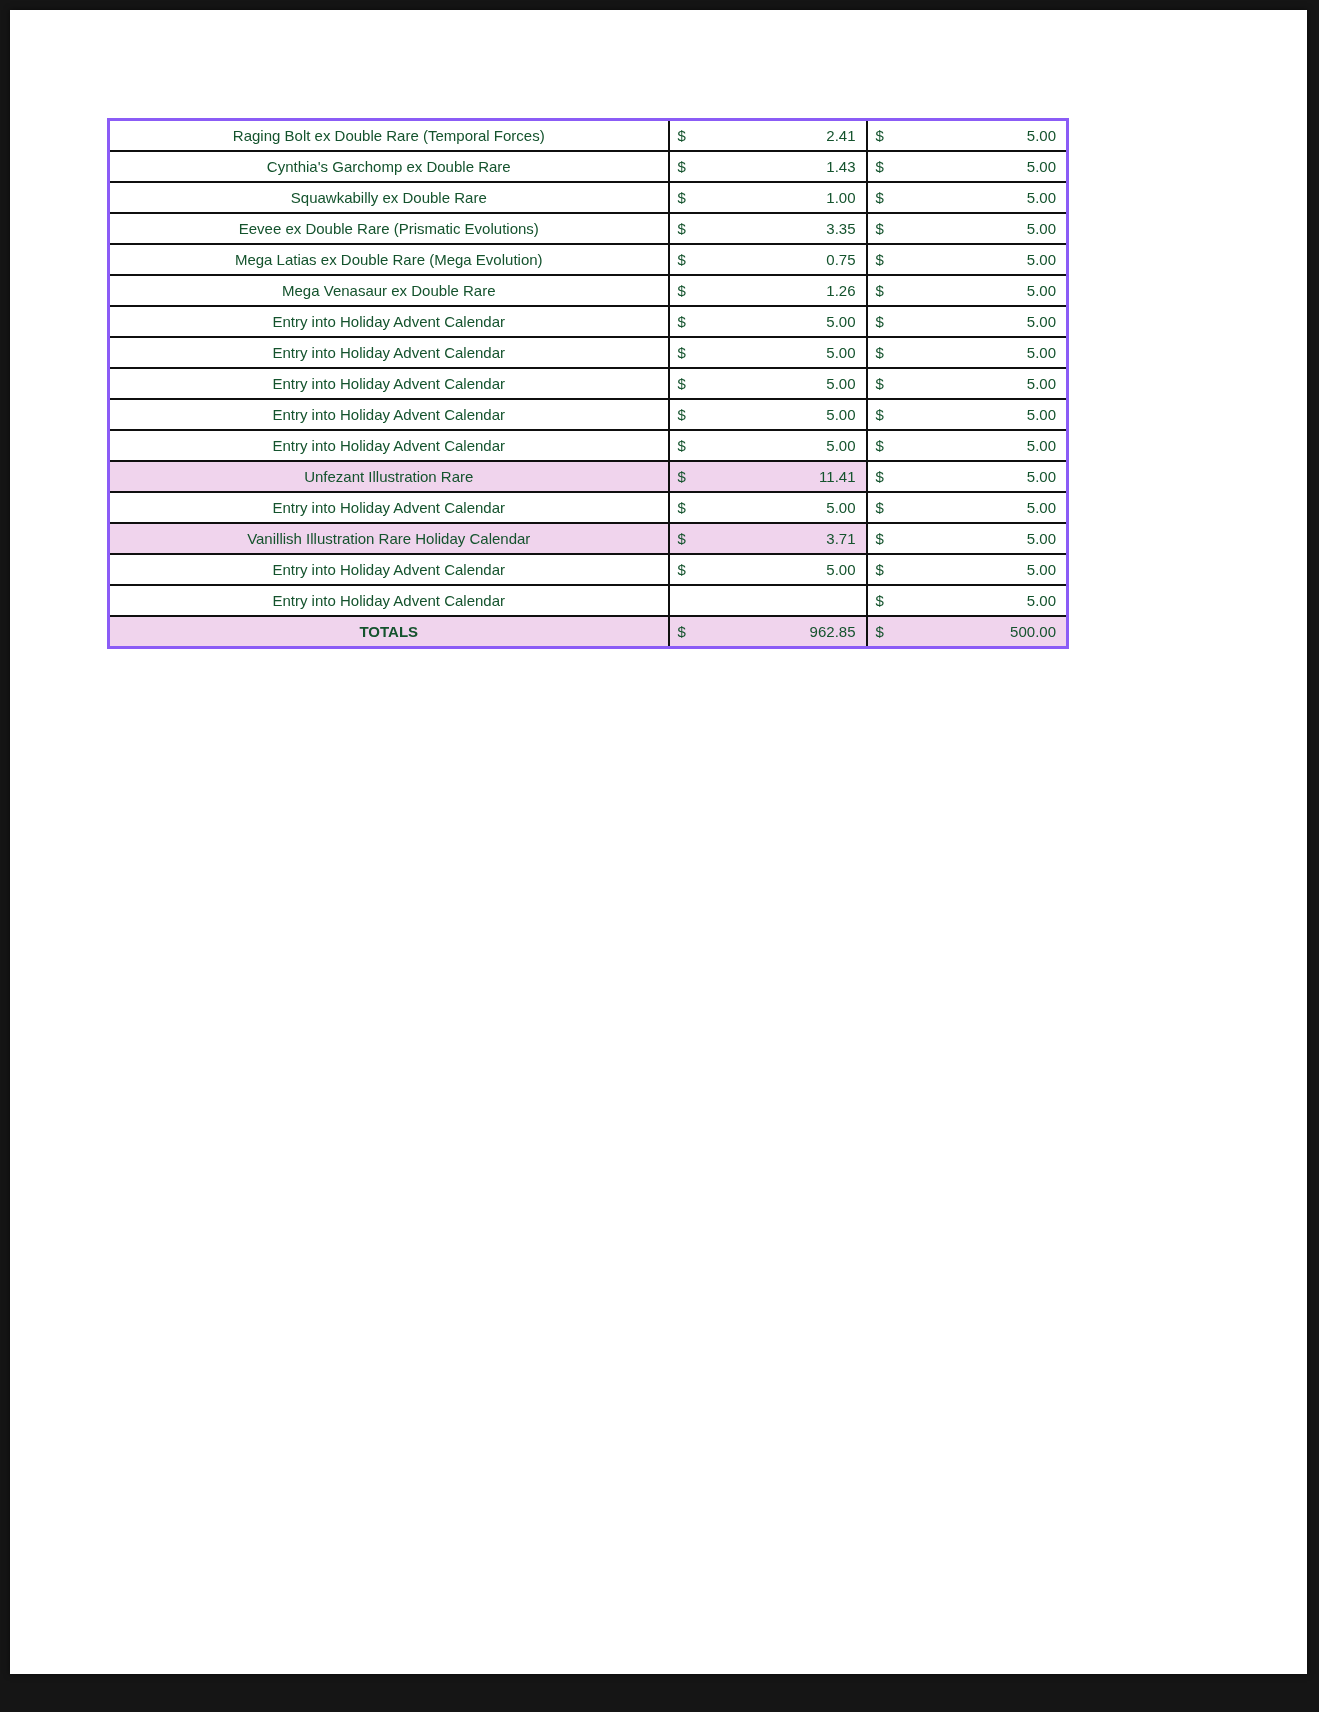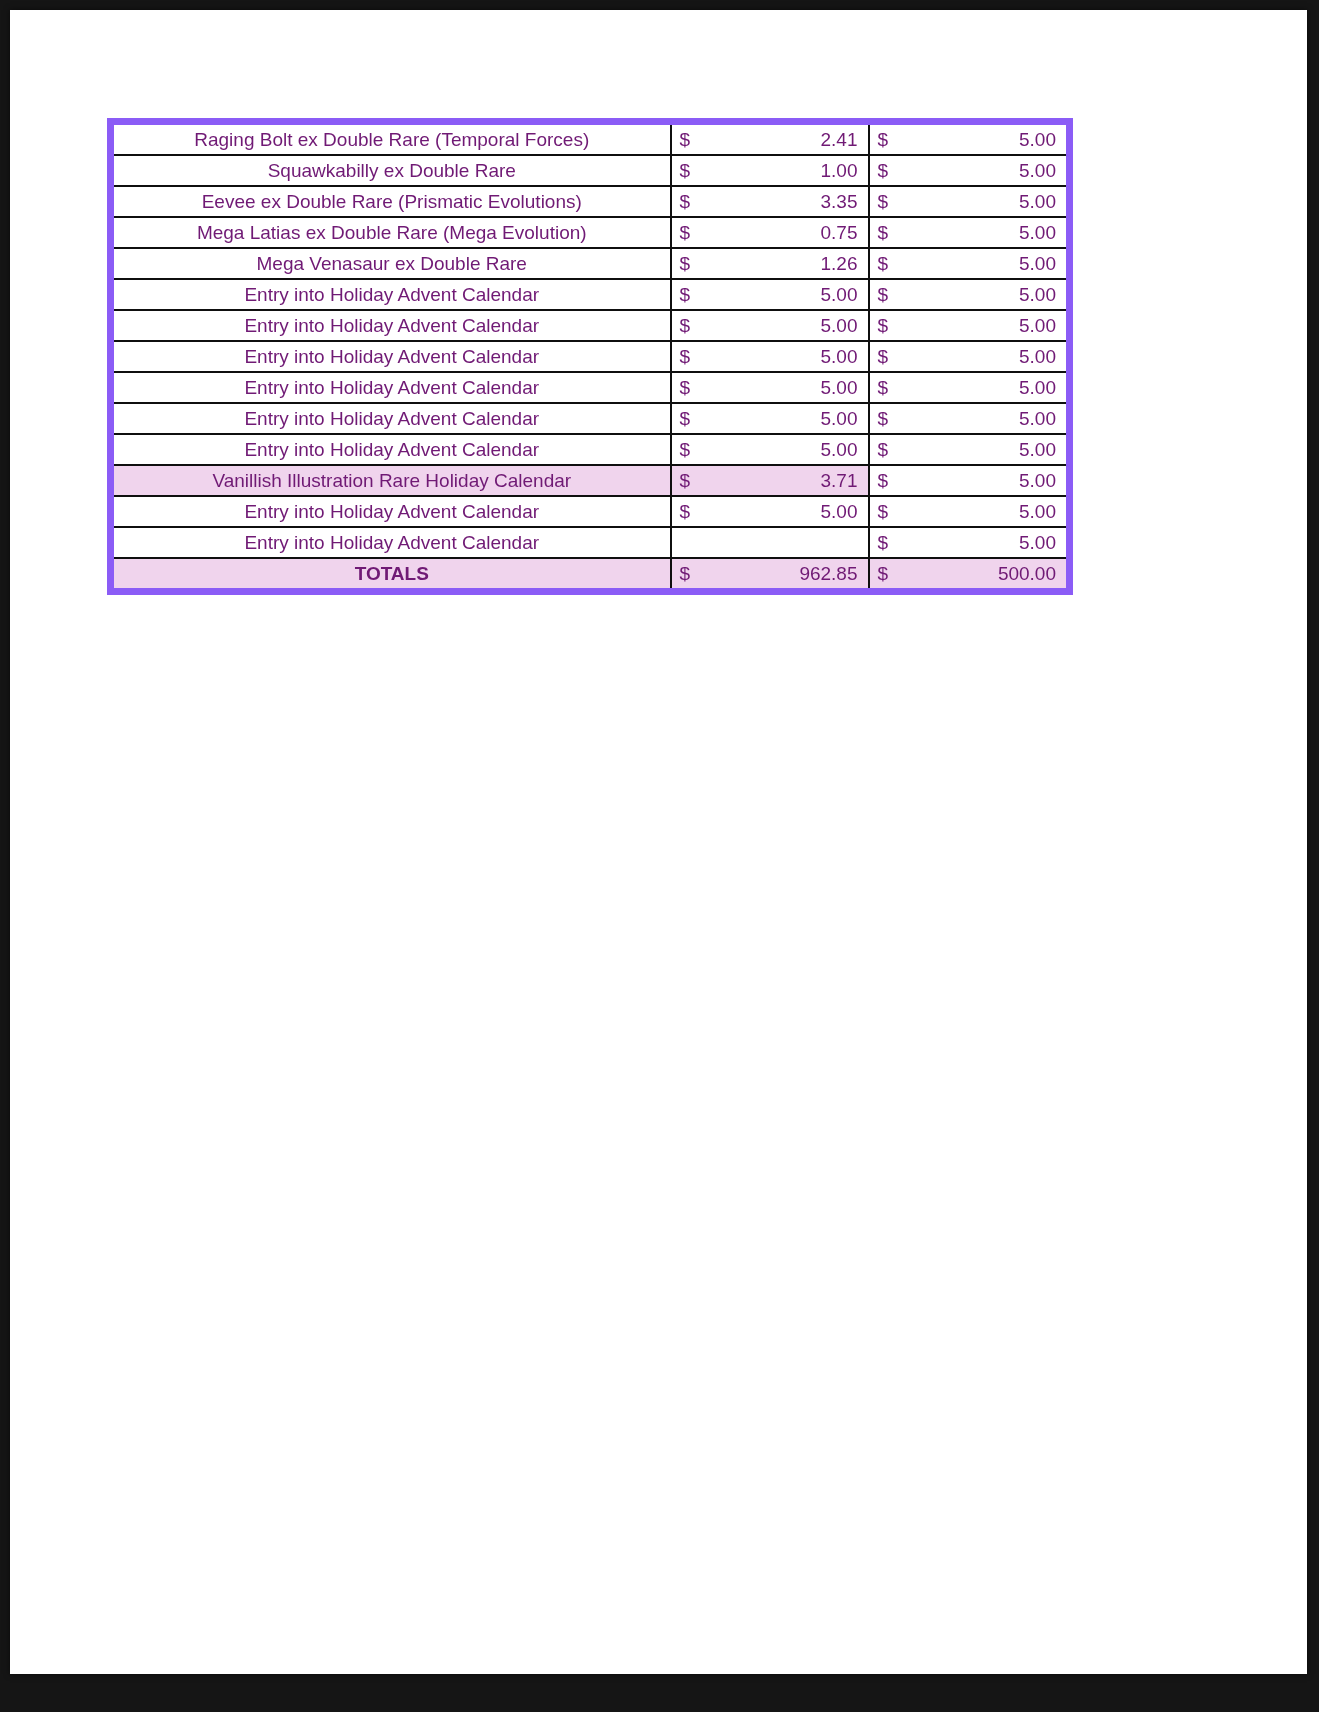--- a/index.html
+++ b/index.html
@@ -25,23 +25,23 @@
   .sheet-table-wrap {
     position: absolute;
     left: 97px;
     top: 108px;
   }
   table.sheet {
     border-collapse: collapse;
     table-layout: fixed;
     width: 959px;
     font-family: "Liberation Sans", sans-serif;
-    font-size: 19px;
-    color: #701a75;
-    border: 7px solid #8b5cf6;
+    font-size: 15px;
+    color: #14532d;
+    border: 3px solid #8b5cf6;
   }
   table.sheet td {
     border: 2px solid #0f0f0f;
     height: 29px;
     padding: 0;
     vertical-align: middle;
     overflow: hidden;
     white-space: nowrap;
     background: #ffffff;
   }
@@ -96,20 +96,37 @@
       </div>
     </td>
     <td class="money value">
       <div class="acct">
         <span>$</span>
         <span>5.00</span>
       </div>
     </td>
   </tr>
 
+  <tr>
+    <td class="name">
+      <span>Cynthia's Garchomp ex Double Rare</span>
+    </td>
+    <td class="money cost">
+      <div class="acct">
+        <span>$</span>
+        <span>1.43</span>
+      </div>
+    </td>
+    <td class="money value">
+      <div class="acct">
+        <span>$</span>
+        <span>5.00</span>
+      </div>
+    </td>
+  </tr>
 
 
   <tr>
     <td class="name">
       <span>Squawkabilly ex Double Rare</span>
     </td>
     <td class="money cost">
       <div class="acct">
         <span>$</span>
         <span>1.00</span>
@@ -261,20 +278,37 @@
       </div>
     </td>
     <td class="money value">
       <div class="acct">
         <span>$</span>
         <span>5.00</span>
       </div>
     </td>
   </tr>
 
+  <tr class="hl">
+    <td class="name">
+      <span>Unfezant Illustration Rare</span>
+    </td>
+    <td class="money cost">
+      <div class="acct">
+        <span>$</span>
+        <span>11.41</span>
+      </div>
+    </td>
+    <td class="money value">
+      <div class="acct">
+        <span>$</span>
+        <span>5.00</span>
+      </div>
+    </td>
+  </tr>
 
   <tr>
     <td class="name">
       <span>Entry into Holiday Advent Calendar</span>
     </td>
     <td class="money cost">
       <div class="acct">
         <span>$</span>
         <span>5.00</span>
       </div>

